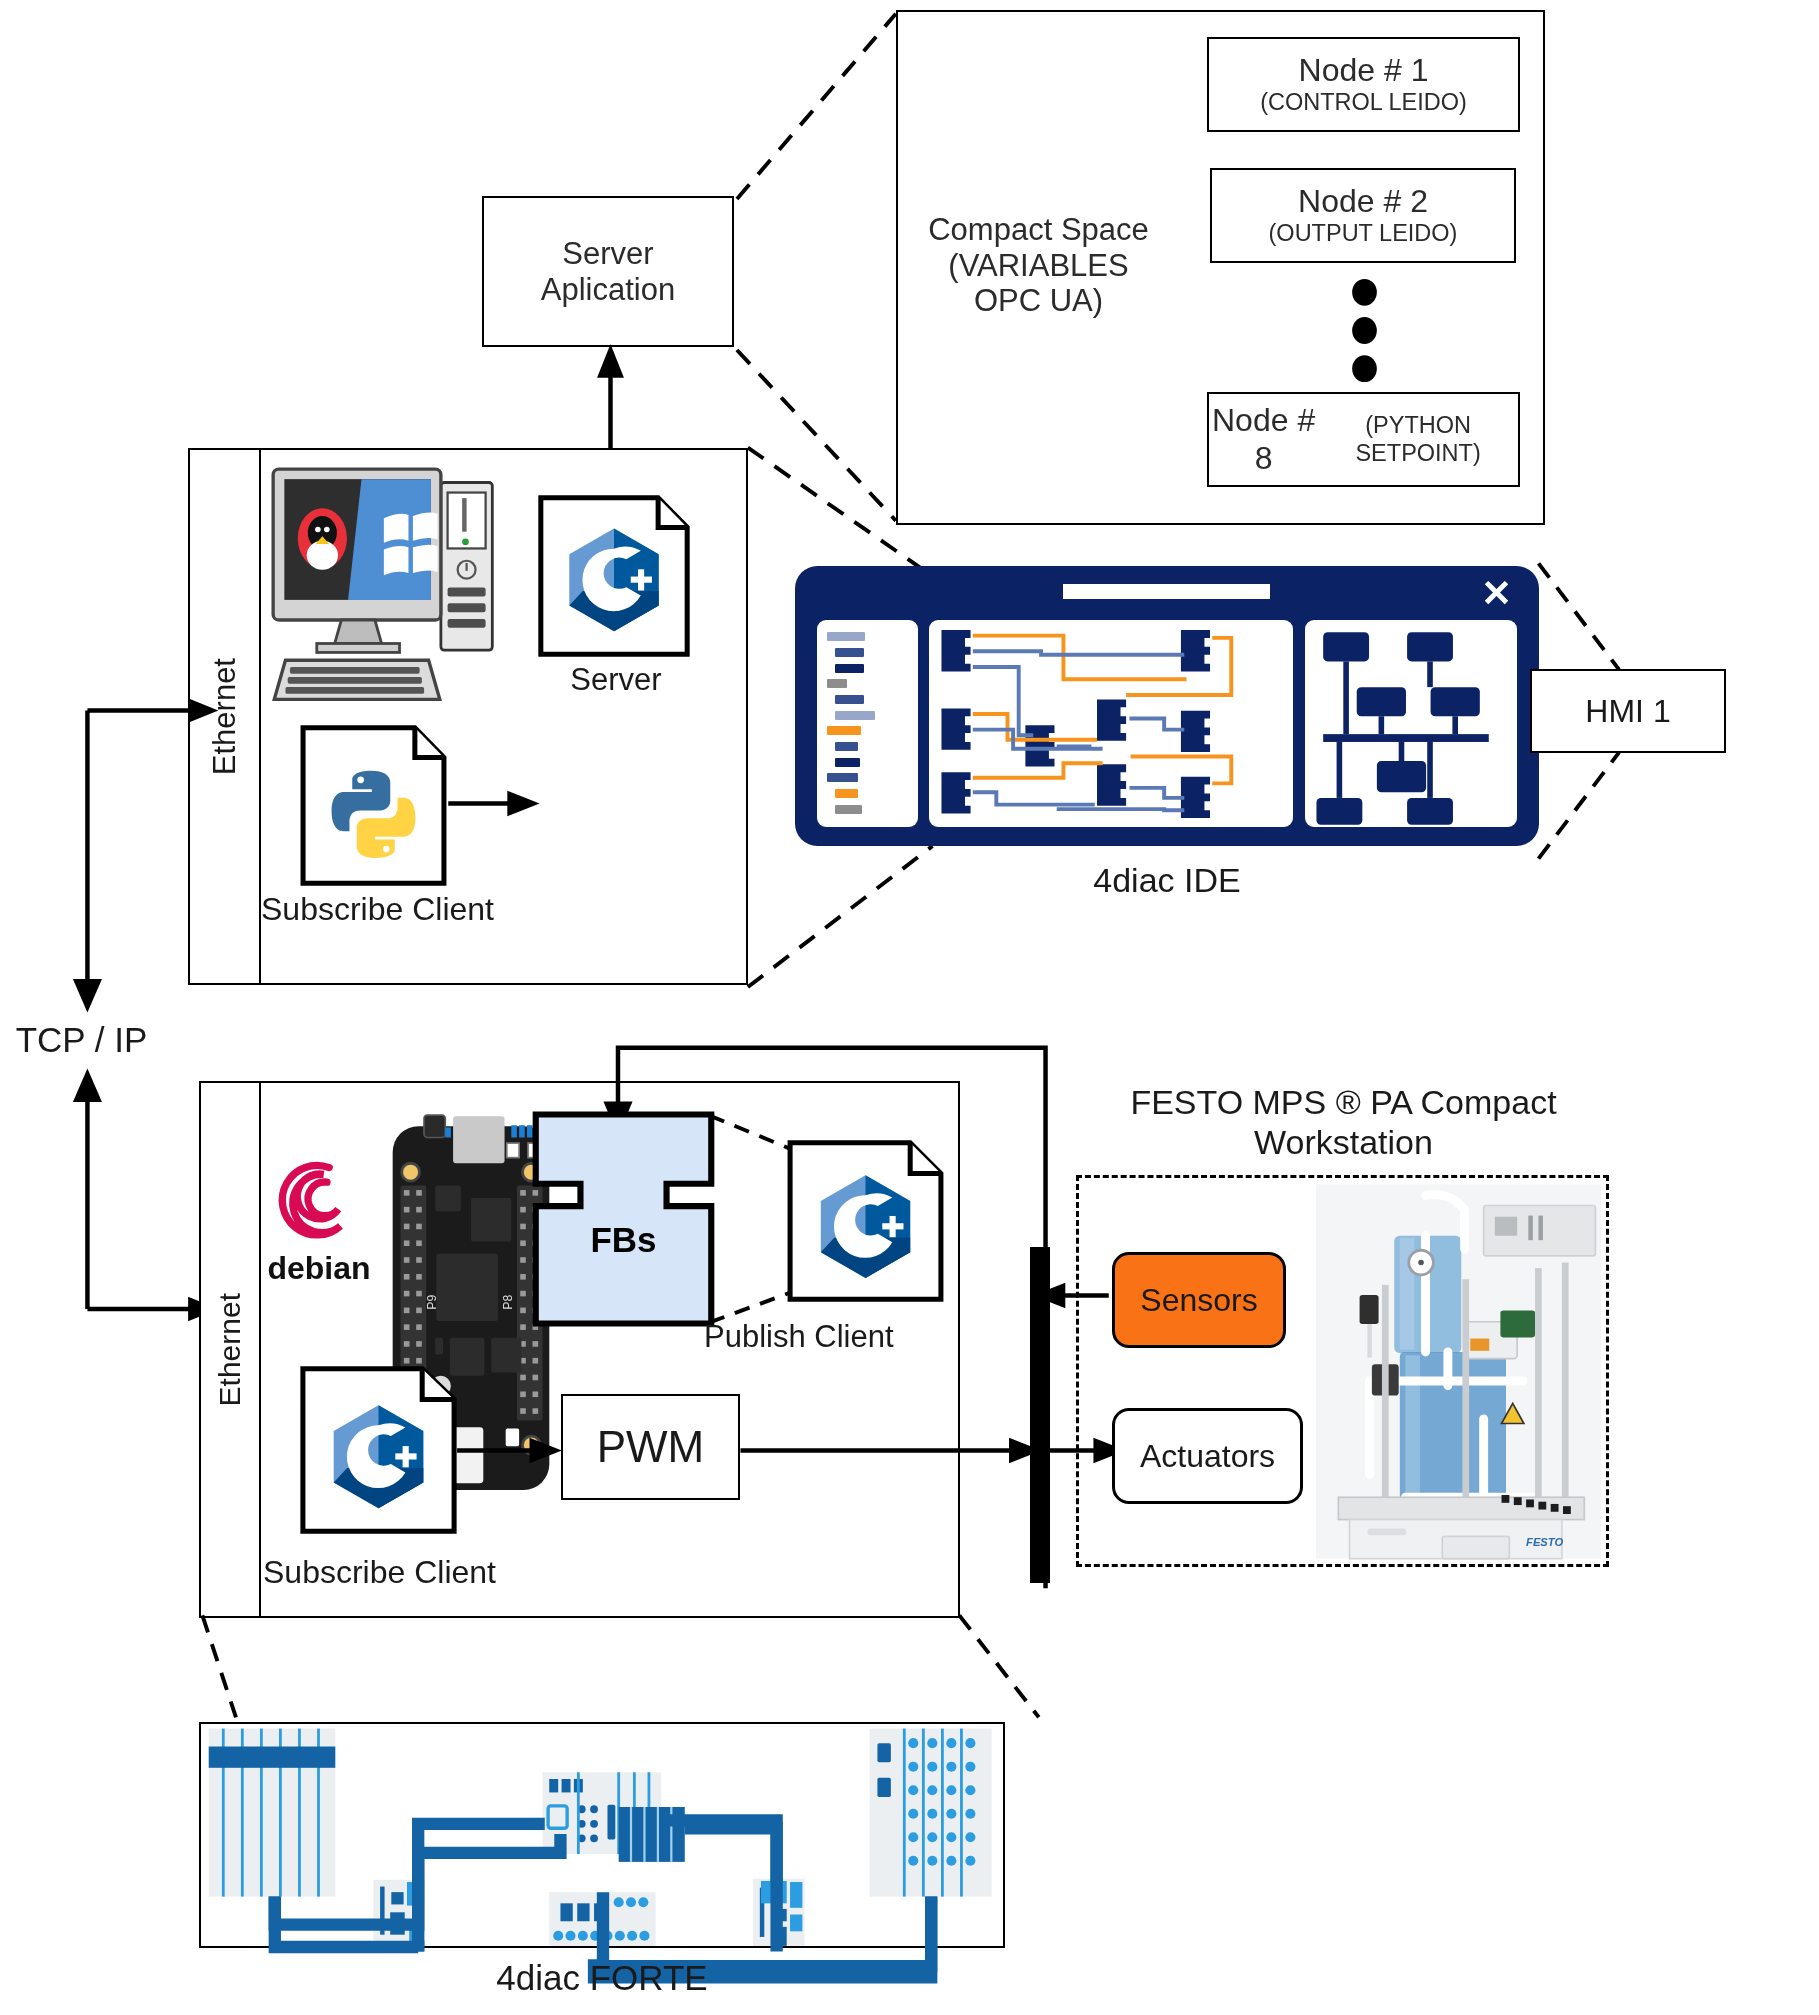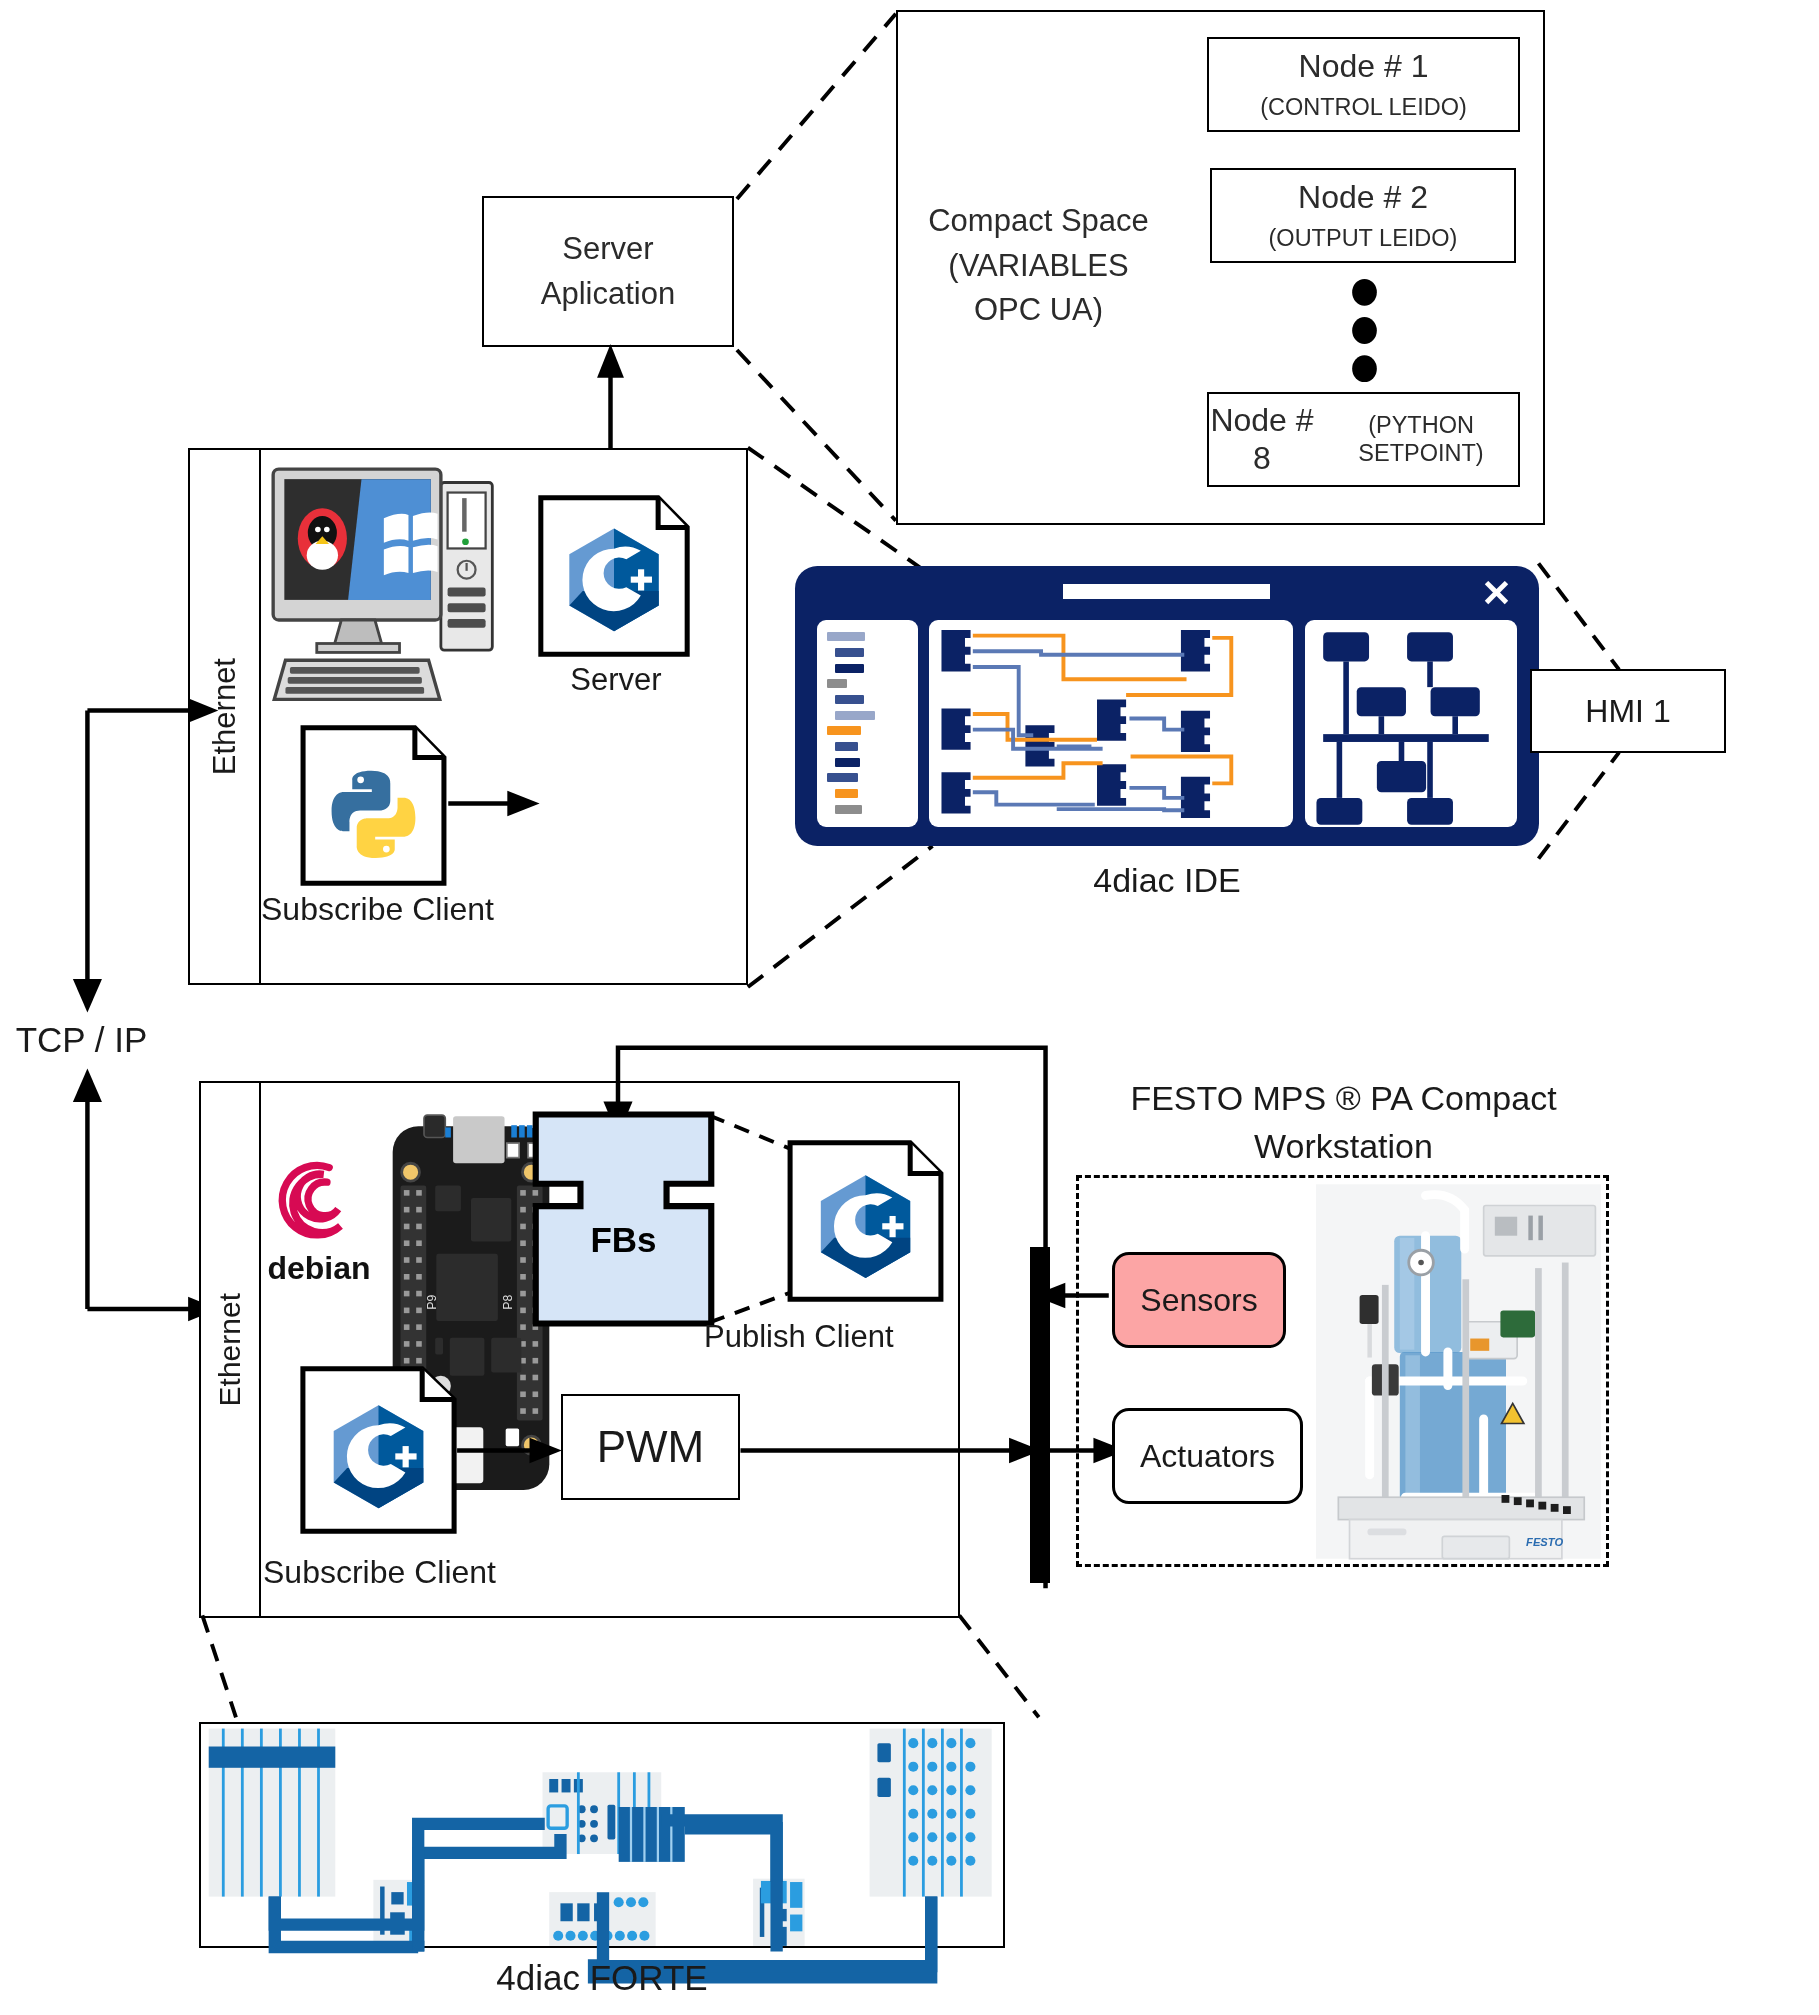--- a/index.html
+++ b/index.html
@@ -1,20 +1,20 @@
 <!DOCTYPE html>
 <html style="font-size:9px"><head>
 <meta charset="utf-8">
 <style>
   html,body{margin:0;padding:0;background:#ffffff;}
   body{font-family:"Liberation Sans",sans-serif;color:#231f20;}
   #root{position:relative;width:1820px;height:2015px;background:#fff;overflow:hidden;}
   .abs{position:absolute;}
   .box{box-sizing:border-box;border:2.2px solid #000;background:#fff;}
-  .ctr{display:flex;align-items:center;justify-content:center;text-align:center;gap:9px;}
+  .ctr{display:flex;align-items:center;justify-content:center;text-align:center;}
   .lbl{font-size:28px;line-height:1.16;color:#2b2b2b;}
   .lbl-blk{font-size:29px;line-height:1.15;color:#1a1a1a;}
   .small{font-size:23.5px;}
   svg{display:block;overflow:visible;}
   .vert{writing-mode:vertical-rl;transform:rotate(180deg);}
 </style>
 </head>
 <body>
 
 <div id="root">
@@ -453,21 +453,21 @@
   <svg class="abs" style="left:1033px;top:1276px;width:78px;height:39px;" width="78" height="39" viewBox="0 0 140 70">
     <line x1="136" y1="35" x2="40" y2="35" stroke="#000" stroke-width="8"></line>
     <polygon points="0,35 58,12 58,58" fill="#000"></polygon>
   </svg>
 
   <svg class="abs" style="left:1050px;top:1431px;width:78px;height:39px;" width="78" height="39" viewBox="0 0 140 70">
     <line x1="0" y1="35" x2="90" y2="35" stroke="#000" stroke-width="8"></line>
     <polygon points="136,35 78,12 78,58" fill="#000"></polygon>
   </svg>
 
-  <div class="abs ctr lbl-blk" style="left:1112px;top:1252px;width:168px;height:90px;border:3.9px solid #000;border-radius:17px;background:#fca5a5;font-size:32px;">Sensors</div>
+  <div class="abs ctr lbl-blk" style="left:1112px;top:1252px;width:168px;height:90px;border:3.9px solid #000;border-radius:17px;background:#f97316;font-size:32px;">Sensors</div>
   <div class="abs ctr lbl-blk" style="left:1112px;top:1408px;width:185px;height:90px;border:3.9px solid #000;border-radius:17px;background:#fff;font-size:32px;">Actuators</div>
 
   <div class="abs" style="left:1316px;top:1184px;width:285px;height:375px;font-style:italic;">
     <svg width="285" height="375" viewBox="0 0 510 670">
       <rect x="0" y="0" width="510" height="670" fill="#f4f5f6"></rect>
       <rect x="300" y="38" width="200" height="90" rx="4" fill="#e4e6e8" stroke="#cfd2d5" stroke-width="3"></rect>
       <rect x="320" y="58" width="40" height="34" fill="#b9bdc1"></rect>
       <rect x="380" y="56" width="8" height="44" fill="#9aa0a6"></rect>
       <rect x="398" y="56" width="8" height="44" fill="#9aa0a6"></rect>
 

